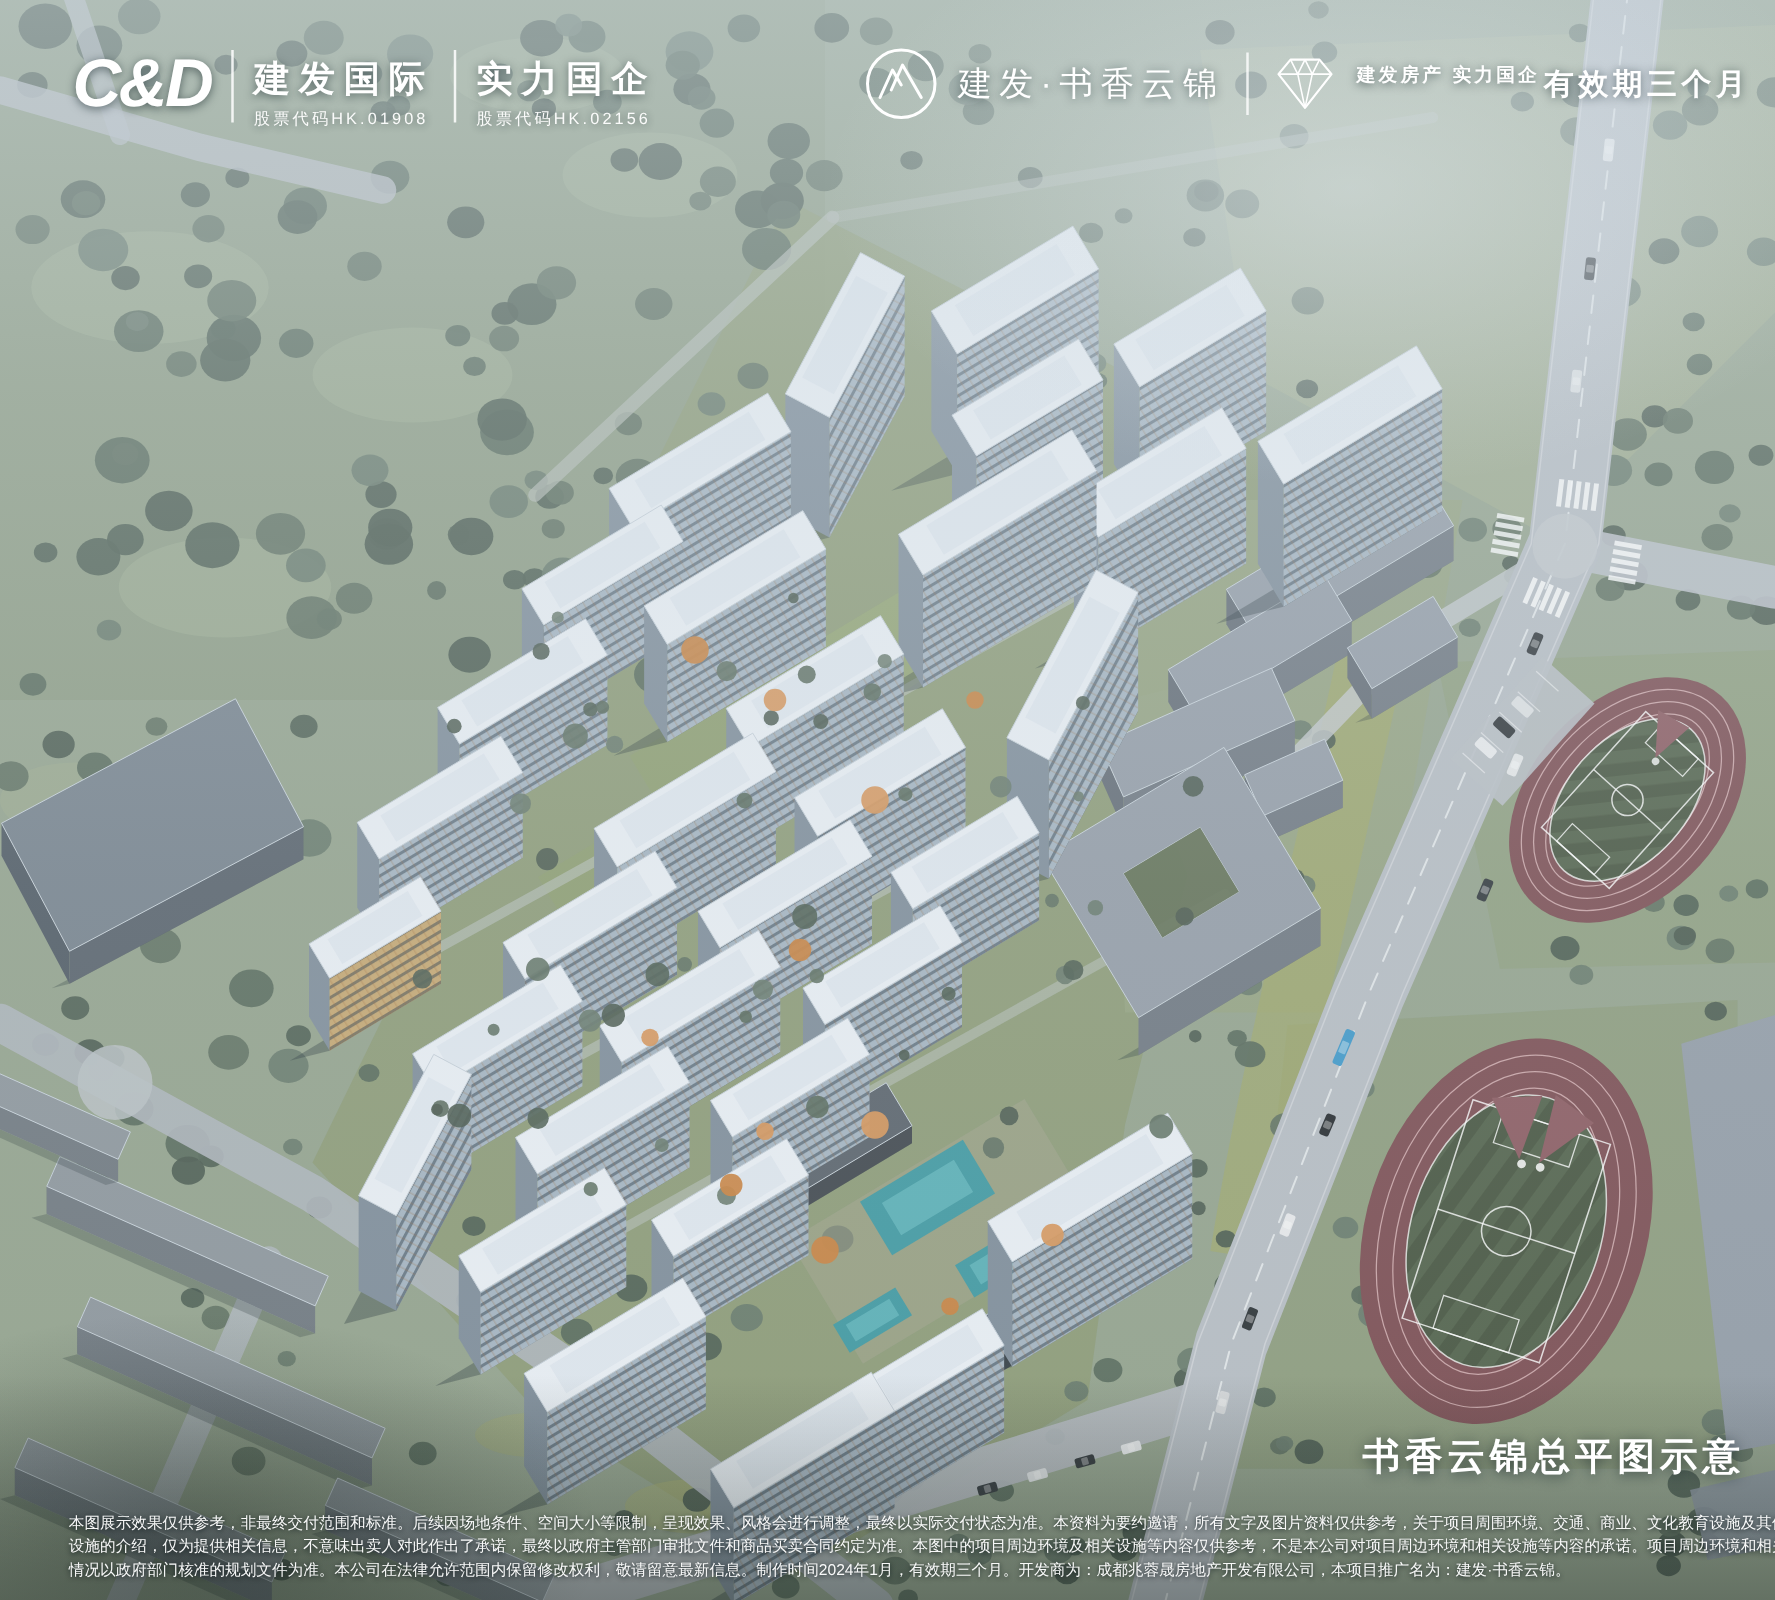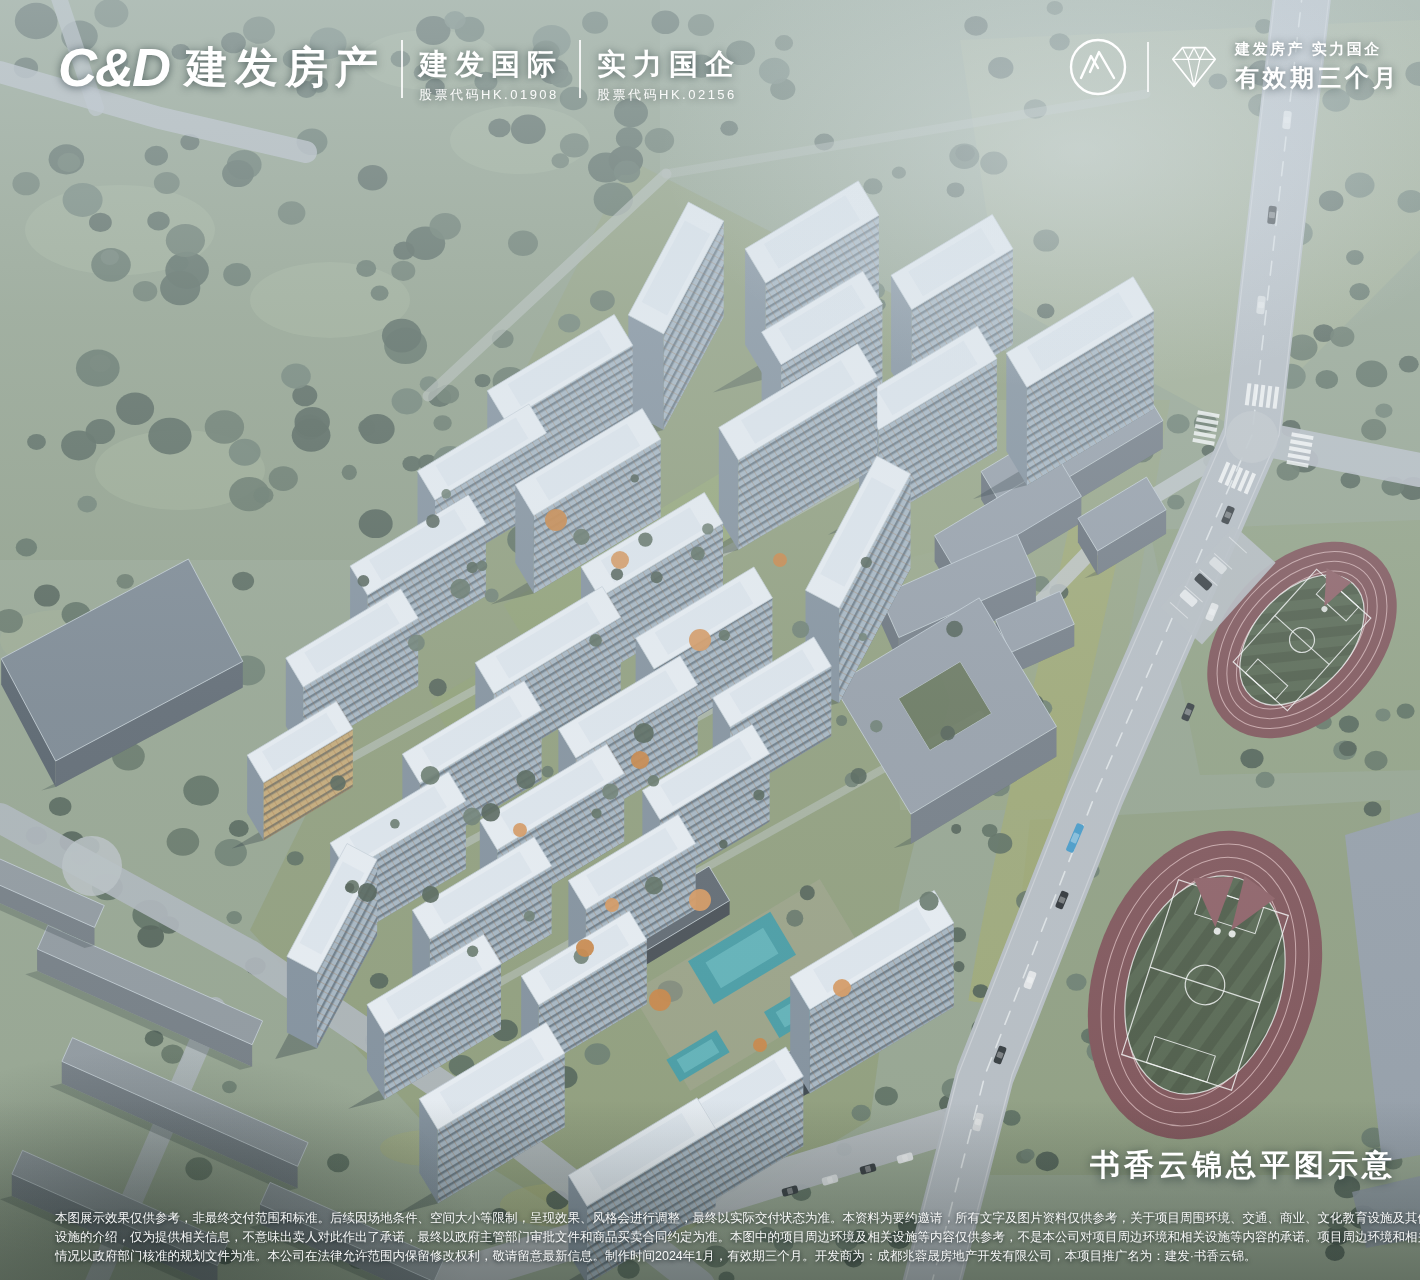--- a/index.html
+++ b/index.html
@@ -13,21 +13,21 @@
   .cnd{font-size:54px;font-weight:800;letter-spacing:-2px;line-height:58px;font-style:italic;}
   .company{font-size:43px;font-weight:700;letter-spacing:7px;line-height:58px;}
   .vd{width:2px;height:58px;background:rgba(255,255,255,.85);margin-top:2px;}
   .division{display:flex;flex-direction:column;margin-top:8px;}
   .dname{font-size:29px;font-weight:700;letter-spacing:7px;line-height:36px;}
   .dcode{font-size:13px;letter-spacing:2.5px;opacity:.95;margin-top:4px;}
   .tr{right:20px;top:36px;display:flex;align-items:center;gap:14px;
       text-shadow:0 1px 8px rgba(10,25,30,.55);}
   .pname{font-size:27px;font-weight:500;letter-spacing:6px;white-space:nowrap;}
   .vd2{width:2px;height:50px;background:rgba(255,255,255,.8);margin:0 4px;}
-  .slogan{display:flex;flex-direction:column;gap:3px;}
+  .slogan{display:flex;flex-direction:row;gap:3px;}
   .sl-top{font-size:15px;font-weight:700;letter-spacing:2.5px;white-space:nowrap;}
   .sl-main{font-size:24px;font-weight:800;letter-spacing:3.5px;white-space:nowrap;}
   .caption{right:24px;bottom:94px;font-size:30px;font-weight:600;letter-spacing:4px;
            text-shadow:0 2px 10px rgba(10,25,30,.65);white-space:nowrap;margin-left:15px;}
   .disc{left:55px;bottom:14px;width:1315px;font-size:12.5px;line-height:19px;
         color:rgba(255,255,255,.96);text-shadow:0 1px 4px rgba(5,15,18,.85);}
   .disc div{white-space:nowrap;}
 </style>
 </head>
 <body>
@@ -1015,39 +1015,39 @@
         <rect x="0" y="0" width="1420" height="1280" fill="#c7d4dd" opacity="0.08"></rect>
         <rect x="0" y="0" width="1420" height="1280" fill="url(#hazeG)"></rect>
         <ellipse cx="1080" cy="150" rx="420" ry="240" fill="url(#brightG)"></ellipse>
         <ellipse cx="150" cy="1230" rx="330" ry="180" fill="url(#darkBL)"></ellipse>
         <rect x="0" y="1100" width="1420" height="180" fill="url(#botG)"></rect>
       </g>
   </svg>
 
   <div class="ov tl">
     <div class="cnd">C&amp;D</div>
-    <div class="company">建发房产</div>
     <div class="vd"></div>
     <div class="division">
       <div class="dname">建发国际</div>
       <div class="dcode">股票代码HK.01908</div>
     </div>
     <div class="vd"></div>
     <div class="division">
       <div class="dname">实力国企</div>
       <div class="dcode">股票代码HK.02156</div>
     </div>
   </div>
 
   <div class="ov tr">
     <svg width="62" height="62" viewBox="0 0 62 62">
       <circle cx="31" cy="31" r="27" fill="none" stroke="#fff" stroke-width="2.4"></circle>
       <path d="M14,42 L24,20 L31,32" fill="none" stroke="#fff" stroke-width="2.4" stroke-linecap="round" stroke-linejoin="round"></path>
       <path d="M23,36 L32,16 L47,42" fill="none" stroke="#fff" stroke-width="2.4" stroke-linecap="round" stroke-linejoin="round"></path>
     </svg>
+    <div class="pname">建发·书香云锦</div>
     <div class="vd2"></div>
     <svg width="54" height="54" viewBox="0 0 56 56">
       <path d="M16,8 L40,8 L50,20 L28,48 L6,20 Z" fill="none" stroke="#fff" stroke-width="1.8" stroke-linejoin="round"></path>
       <path d="M6,20 L50,20 M16,8 L22,20 L28,48 M40,8 L34,20 L28,48 M22,20 L28,8 L34,20" fill="none" stroke="#fff" stroke-width="1.3" stroke-linejoin="round"></path>
     </svg>
     <div class="slogan">
       <div class="sl-top">建发房产 实力国企</div>
       <div class="sl-main">有效期三个月</div>
     </div>
   </div>

